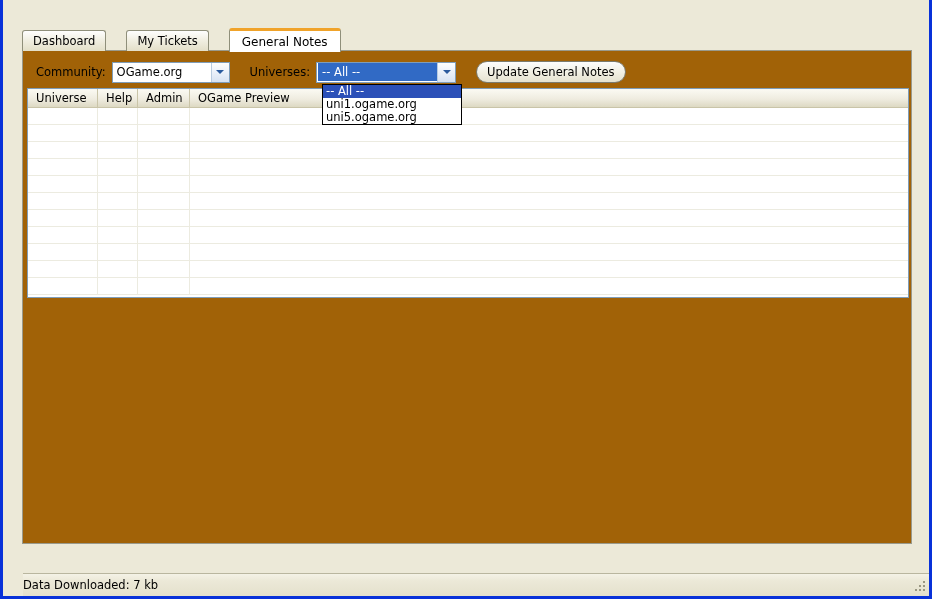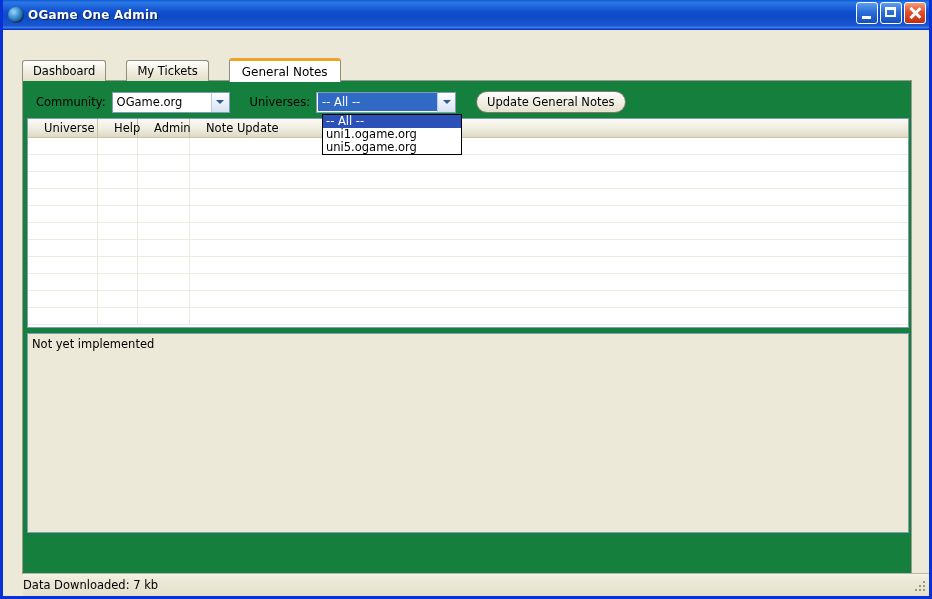--- a/index.html
+++ b/index.html
@@ -127,21 +127,21 @@
     margin-bottom: -1px;
     z-index: 5;
   }
 
   
   .grouppanel {
     position: absolute;
     left: 19px; top: 50px;
     width: 890px; height: 494px;
     box-sizing: border-box;
-    background: #15803d;
+    background: #a16207;
     border: 1px solid #9a9a8c;
     border-top-color: #9a9a8c;
   }
   .panel-inner { position: absolute; inset: 0; }
 
   
   .formrow {
     position: absolute; left: 13px; top: 10px;
     display: flex; align-items: center;
     height: 22px;
@@ -228,21 +228,21 @@
   .thead {
     display: flex;
     height: 19px;
     background: linear-gradient(to bottom, #fbfaf3 0%, #efece0 55%, #ddd9c3 100%);
     border-bottom: 1px solid #c9c4a8;
     box-sizing: border-box;
   }
   .th {
     font-size: 11.5px; color: #000;
     display: flex; align-items: center;
-    padding-left: 16px;
+    padding-left: 8px;
     border-right: 1px solid #c9c4a8;
     box-sizing: border-box;
     white-space: nowrap;
     cursor: default;
   }
   .th.c0 { width: 70px; }
   .th.c1 { width: 40px; }
   .th.c2 { width: 52px; }
   .th.c3 { flex: 1 1 auto; border-right: none; }
   .tbody { position: relative; }
@@ -291,29 +291,20 @@
   .grip i {
     position: absolute; width: 2px; height: 2px; background: #9a9782;
     display: block;
   }
 </style>
 </head>
 <body>
 
 <div class="window">
 
-  <div class="titlebar">
-    <div class="title-icon"></div>
-    <div class="title-text">OGame One Admin</div>
-    <div class="title-buttons">
-      <div class="tbtn min"></div>
-      <div class="tbtn max"></div>
-      <div class="tbtn close"></div>
-    </div>
-  </div>
 
 
   <div class="client">
 
     <div class="tabstrip">
       <div class="tab">Dashboard</div>
       <div class="tab">My Tickets</div>
       <div class="tab active">General Notes</div>
     </div>
 
@@ -336,21 +327,21 @@
               </div>
           </div>
           <div class="btn">Update General Notes</div>
         </div>
 
         <div class="tablewrap">
           <div class="thead">
             <div class="th c0">Universe</div>
             <div class="th c1">Help</div>
             <div class="th c2">Admin</div>
-            <div class="th c3">Note Update</div>
+            <div class="th c3">OGame Preview</div>
           </div>
           <div class="tbody" id="table-body">
               <div class="trow">
                 <div class="td c0"></div>
                 <div class="td c1"></div>
                 <div class="td c2"></div>
                 <div class="td c3"></div>
               </div>
               <div class="trow">
                 <div class="td c0"></div>
@@ -408,23 +399,20 @@
               </div>
               <div class="trow">
                 <div class="td c0"></div>
                 <div class="td c1"></div>
                 <div class="td c2"></div>
                 <div class="td c3"></div>
               </div>
             </div>
         </div>
 
-        <div class="notespanel">
-          <div class="notestext">Not yet implemented</div>
-        </div>
 
         <div class="dropdown" id="dropdown">
             <div class="dd-item sel">-- All --</div>
             <div class="dd-item">uni1.ogame.org</div>
             <div class="dd-item">uni5.ogame.org</div>
           </div>
 
       </div>
     </div>
 

